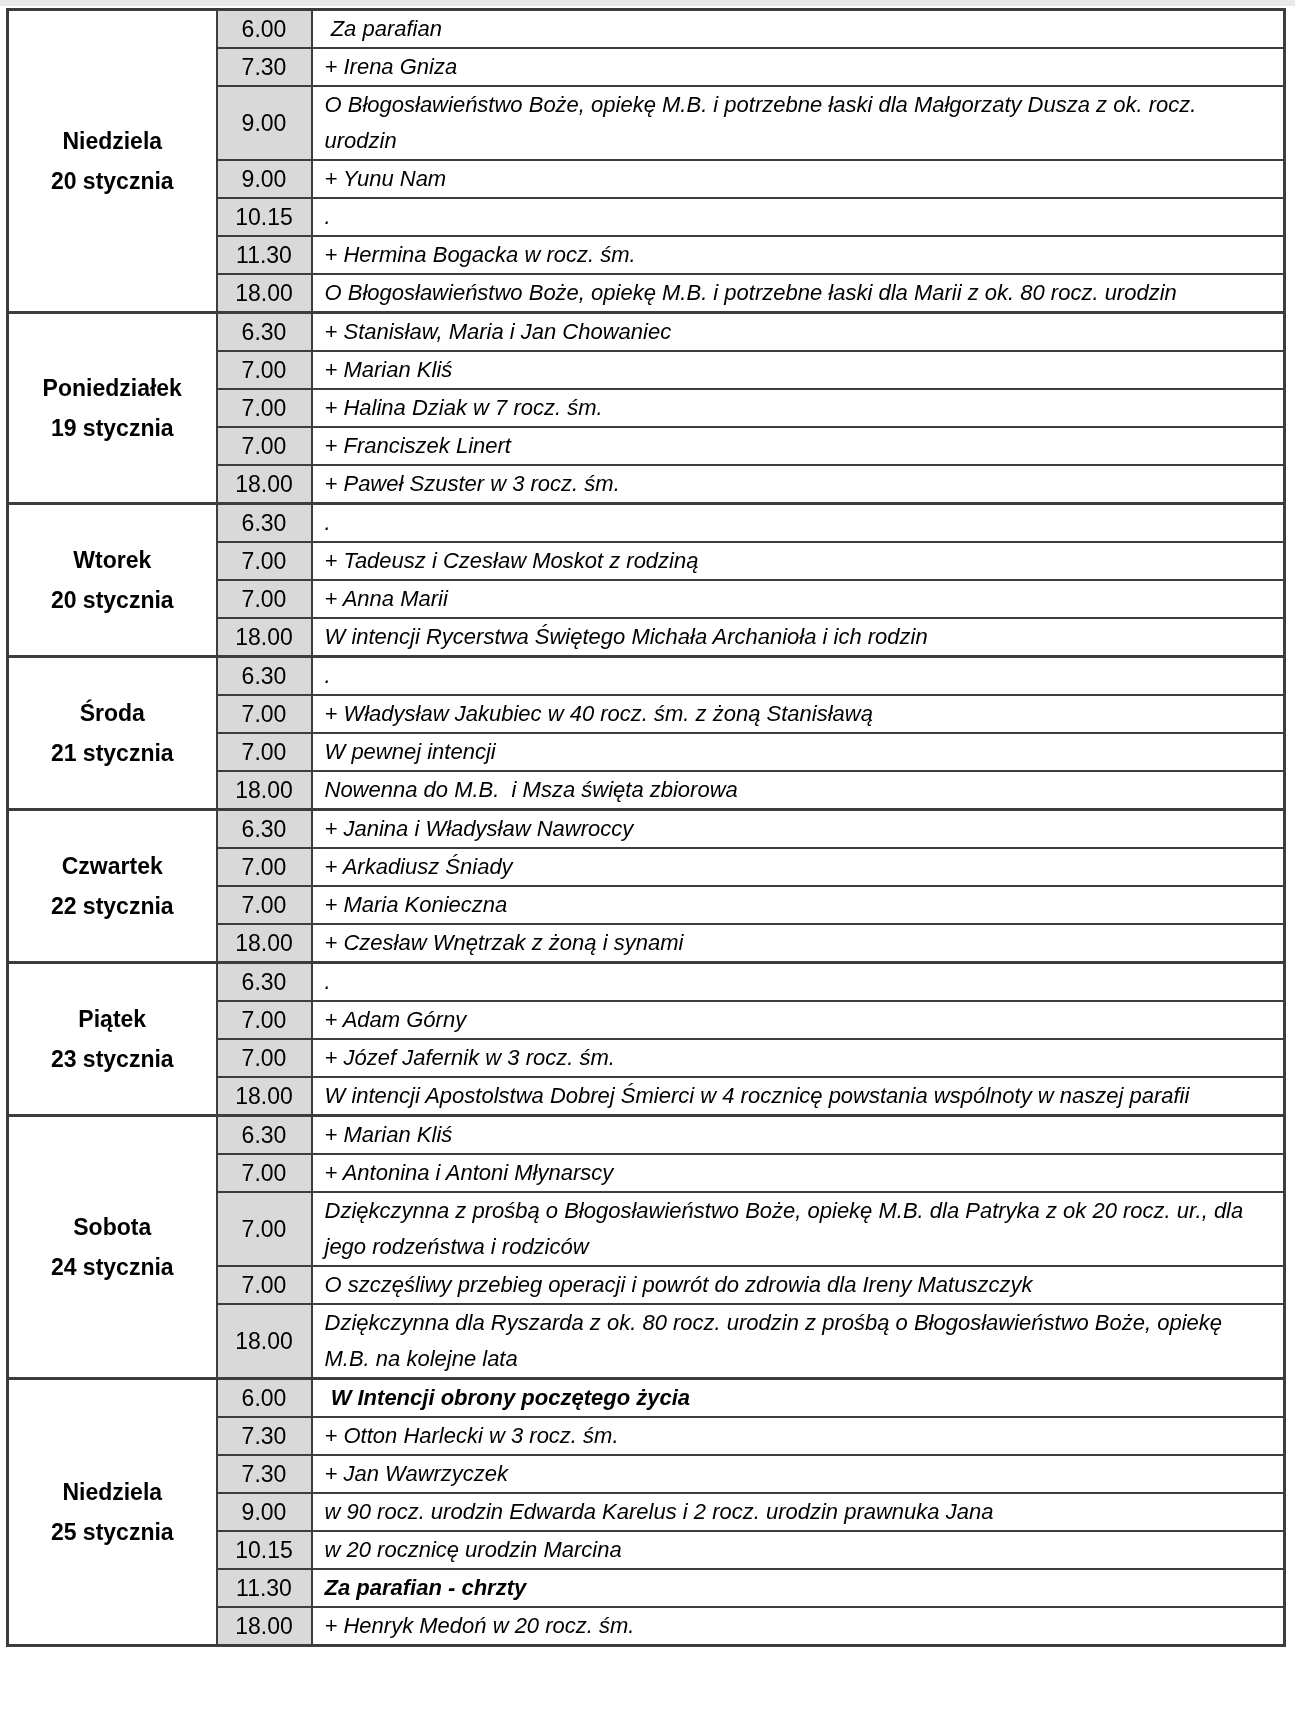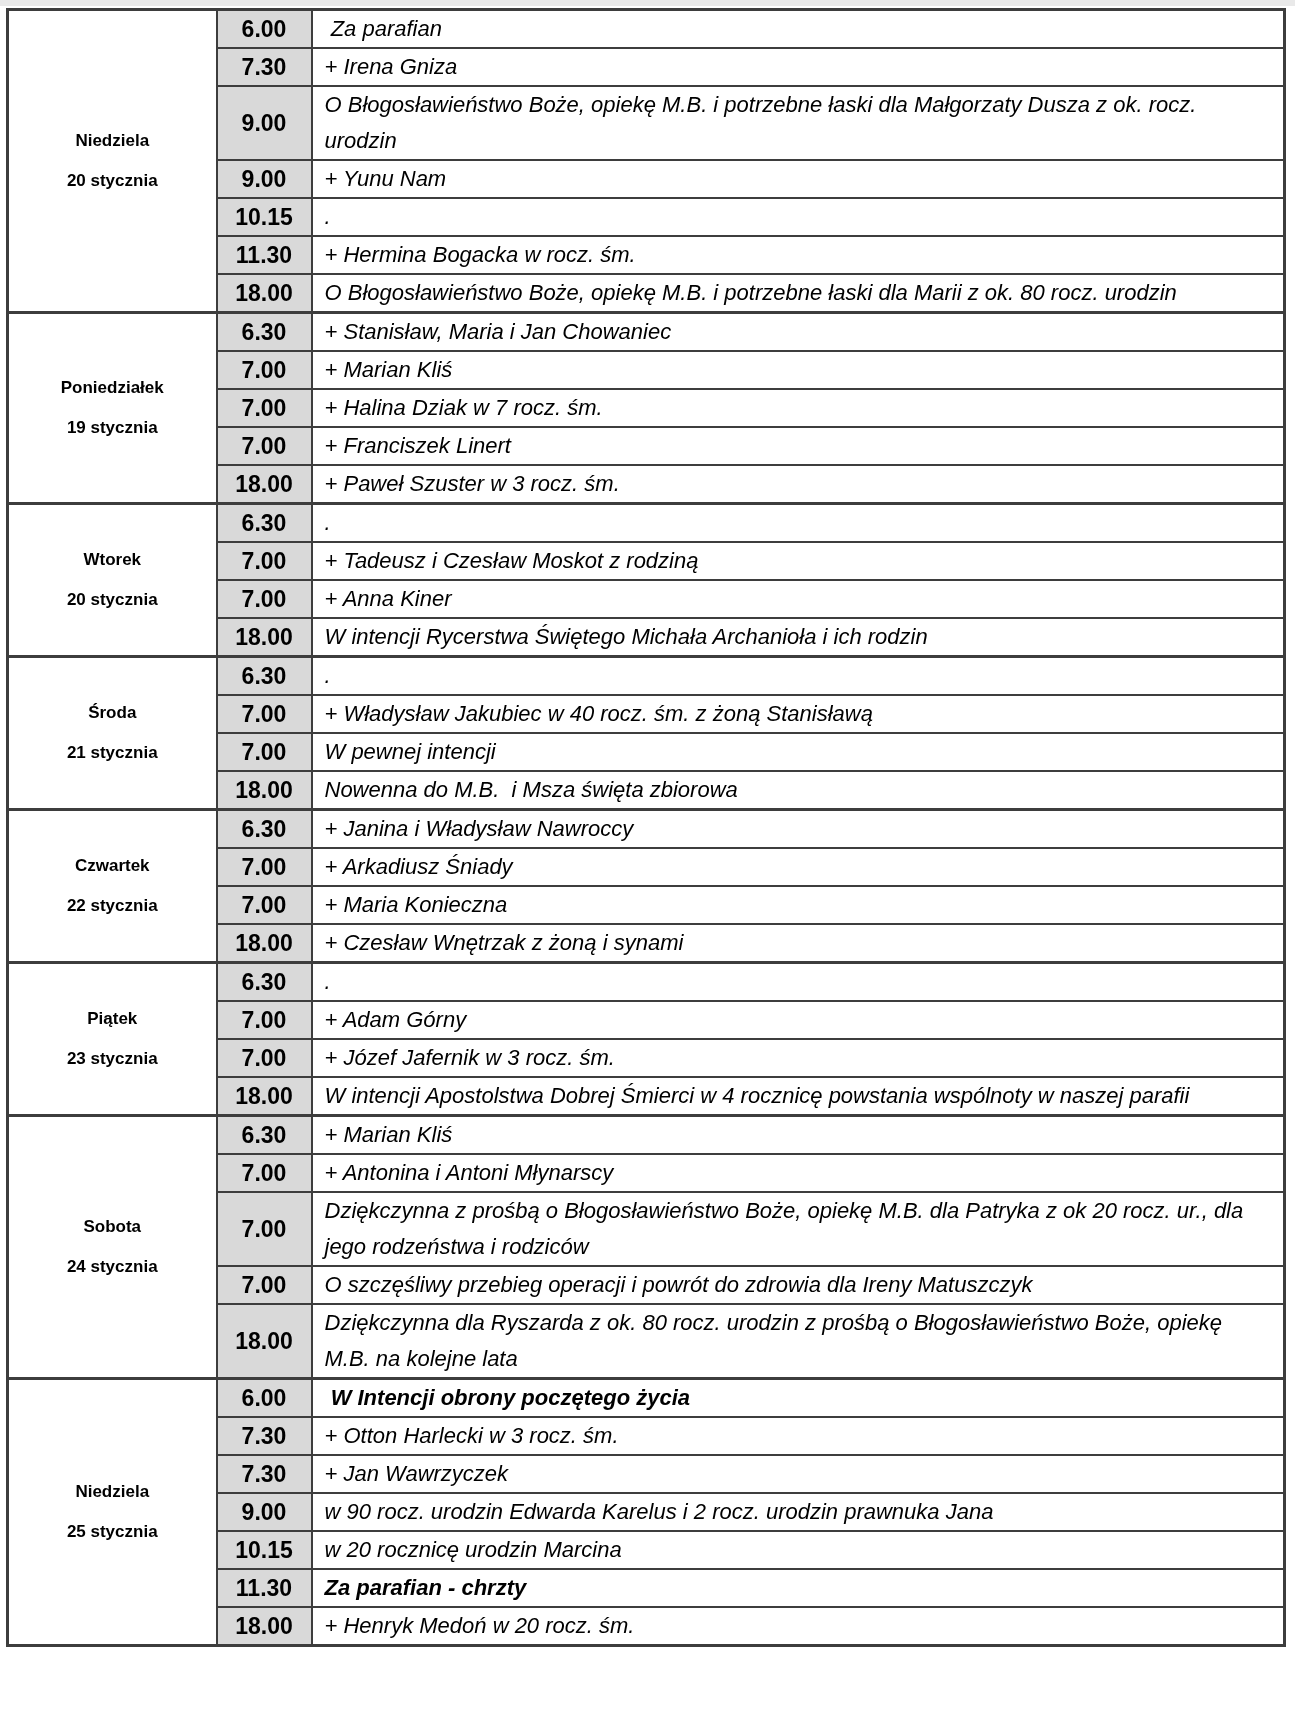--- a/index.html
+++ b/index.html
@@ -28,27 +28,27 @@
     border:2px solid var(--border);
     font-size:22px;
     line-height:36px;
     vertical-align:middle;
     color:var(--text);
   }
   tr.day-start > td{border-top:3px solid var(--border);}
   td.day-cell{
     font-weight:bold;
     text-align:center;
-    font-size:17px;
+    font-size:23px;
     line-height:40px;
     background:var(--paper);
   }
   td.time-cell{
     background:var(--time-bg);
-    font-weight:bold;
+    font-weight:normal;
     text-align:center;
     font-size:23px;
     height:36px;
   }
   td.intention-cell{
     padding:0 12px;
     white-space:pre-wrap;
     height:36px;
     background:var(--paper);
     font-style:italic;
@@ -132,21 +132,21 @@
           </td>
           <td class="time-cell">6.30</td>
           <td class="intention-cell">.</td>
         </tr>
         <tr>
           <td class="time-cell">7.00</td>
           <td class="intention-cell">+ Tadeusz i Czesław Moskot z rodziną</td>
         </tr>
         <tr>
           <td class="time-cell">7.00</td>
-          <td class="intention-cell">+ Anna Kiner</td>
+          <td class="intention-cell">+ Anna Marii</td>
         </tr>
         <tr>
           <td class="time-cell">18.00</td>
           <td class="intention-cell">W intencji Rycerstwa Świętego Michała Archanioła i ich rodzin</td>
         </tr>
         <tr class="day-start">
           <td class="day-cell" rowspan="4">
             <div>Środa</div>
             <div>21 stycznia</div>
           </td>

